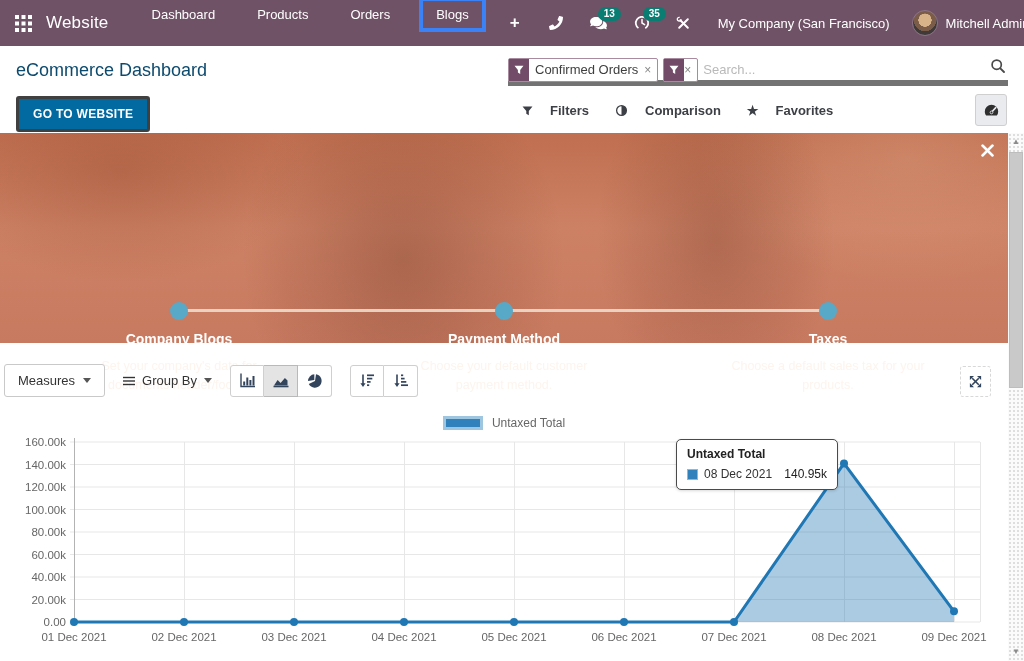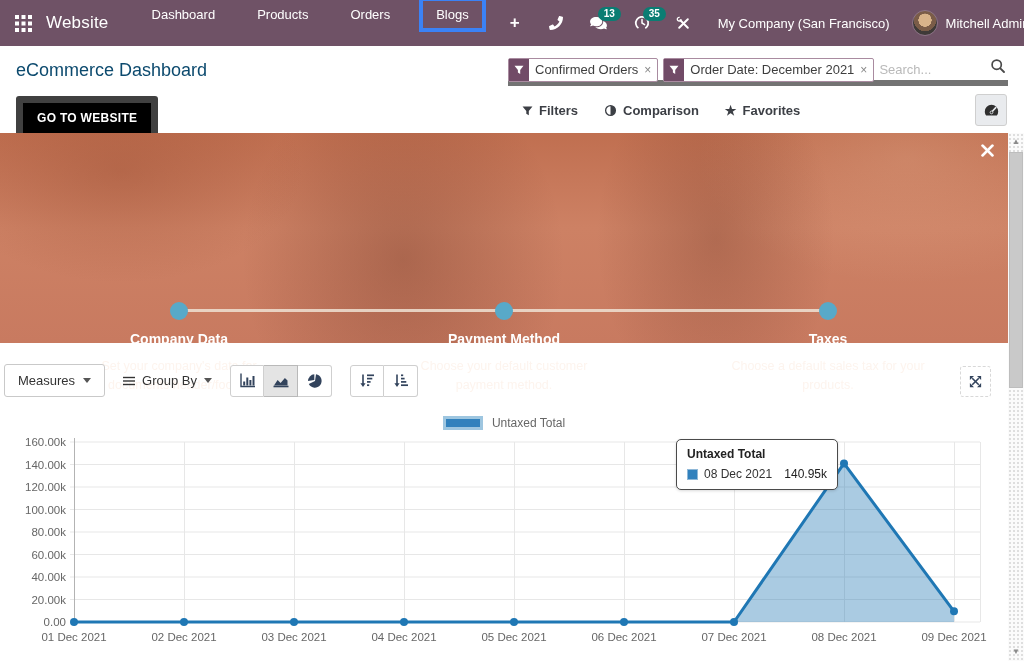--- a/index.html
+++ b/index.html
@@ -20,31 +20,31 @@
   .badge { position:absolute; top:7px; left:22px; background:#0a7d73; color:#fff; font-size:10px; font-weight:bold; border-radius:9px; padding:2px 6px; line-height:1; }
   .company-name { font-size:13px; padding:0 18px 0 14px; cursor:pointer; white-space:nowrap; }
   .user-zone { display:flex; align-items:center; padding:0 14px 0 4px; cursor:pointer; }
   .avatar { width:26px; height:26px; border-radius:50%; margin-right:8px;
             background: radial-gradient(circle at 50% 38%, #d8b38a 0 34%, #7a5c48 35% 58%, #3f3a38 59% 100%); border:1px solid #8d7487; }
   .user-name { font-size:13px; white-space:nowrap; }
 
   
   .cp { position:absolute; left:0; top:46px; width:1008px; height:87px; background:#fff; }
   .page-title { position:absolute; left:16px; top:14px; font-size:18px; color:#0c4a6e; }
-  .go-website { position:absolute; left:16px; top:50px; background:#000000; color:#fff; border:7px solid #404040; font-size:12px; font-weight:bold; padding:8px 14px; border-radius:3px; cursor:pointer; letter-spacing:.3px; }
+  .go-website { position:absolute; left:16px; top:50px; background:#0369a1; color:#fff; border:3px solid #404040; font-size:12px; font-weight:bold; padding:8px 14px; border-radius:3px; cursor:pointer; letter-spacing:.3px; }
   .search-area { position:absolute; left:508px; top:12px; width:500px; height:28px; display:flex; border-bottom:6px solid #737373; }
   .facet { display:flex; align-items:stretch; border:1px solid #a98ba0; border-radius:2px; margin-right:5px; height:24px; background:#fff; flex:none; }
   .facet-ico { background:#714b67; display:flex; align-items:center; justify-content:center; width:20px; }
   .facet-label { font-size:13px; color:#3e3e3e; padding:0 6px; line-height:22px; white-space:nowrap; }
   .facet-x { font-size:12px; color:#888; padding:0 6px 0 0; line-height:22px; cursor:pointer; }
   .search-input { border:none; outline:none; flex:1; font-size:13px; color:#0f172a; min-width:40px; height:22px; font-family:"Liberation Sans",sans-serif; }
   .search-input::placeholder { color:#b9b9b9; }
   .mag { flex:none; padding:0 2px; cursor:pointer; }
   .cp-menus { position:absolute; left:522px; top:57px; display:flex; gap:26px; align-items:center; }
-  .cp-menu { font-size:13px; font-weight:bold; color:#3c3f45; display:flex; align-items:center; gap:6px; cursor:pointer; }
+  .cp-menu { font-size:13px; font-weight:bold; color:#3c3f45; display:flex; align-items:center; gap:17px; cursor:pointer; }
   .gauge-btn { position:absolute; left:975px; top:48px; width:32px; height:32px; background:#e9ebee; border:1px solid #cfcfcf; border-radius:3px; display:flex; align-items:center; justify-content:center; cursor:pointer; }
 
   
   .banner { position:absolute; left:0; top:133px; width:1008px; height:210px; color:#fff;
     background:
       radial-gradient(ellipse 230px 270px at 40% 60%, rgba(97,45,30,.30), transparent 70%),
       radial-gradient(ellipse 170px 250px at 71% 50%, rgba(97,45,30,.26), transparent 70%),
       radial-gradient(ellipse 260px 160px at 12% 18%, rgba(150,75,48,.35), transparent 70%),
       radial-gradient(ellipse 300px 180px at 90% 12%, rgba(238,195,165,.22), transparent 70%),
       linear-gradient(180deg,#c06f50 0%,#cd8164 45%,#c87a60 100%);
@@ -173,21 +173,20 @@
         </span>
         <span class="facet-label">Confirmed Orders</span>
         <span class="facet-x">×</span>
       </div>
       <div class="facet">
         <span class="facet-ico">
           <svg width="10" height="10" viewBox="0 0 10 10">
               <path fill="#fff" d="M.5 .8h9L6.2 4.9v4L3.9 7.6V4.9z"></path>
             </svg>
         </span>
-        <span class="facet-label">Order Date: December 2021</span>
         <span class="facet-x">×</span>
       </div>
       <input class="search-input" placeholder="Search..." style="">
       <span class="mag">
         <svg width="16" height="16" viewBox="0 0 16 16">
           <circle cx="6.7" cy="6.7" r="4.6" fill="none" stroke="#4a4a4a" stroke-width="1.7"></circle>
           <line x1="10.3" y1="10.3" x2="14" y2="14" stroke="#4a4a4a" stroke-width="1.9" stroke-linecap="round"></line>
         </svg>
       </span>
     </div>
@@ -229,21 +228,21 @@
             <line x1="10.5" y1="1.5" x2="1.5" y2="10.5"></line>
           </g>
         </svg>
     </div>
     <div class="progress-line"></div>
     <div class="step-dot" style="left:170px"></div>
     <div class="step-dot" style="left:495px"></div>
     <div class="step-dot" style="left:819px"></div>
 
     <div class="step" style="left:54px;width:250px">
-      <div class="step-title">Company Data</div>
+      <div class="step-title">Company Blogs</div>
       <div class="step-desc" style="width:205px">Set your company's data for documents header/footer.</div>
       <button class="step-btn">Let's start!</button>
     </div>
     <div class="step" style="left:379px;width:250px">
       <div class="step-title">Payment Method</div>
       <div class="step-desc" style="width:205px">Choose your default customer payment method.</div>
       <button class="step-btn">Set payments</button>
     </div>
     <div class="step" style="left:703px;width:250px">
       <div class="step-title">Taxes</div>

